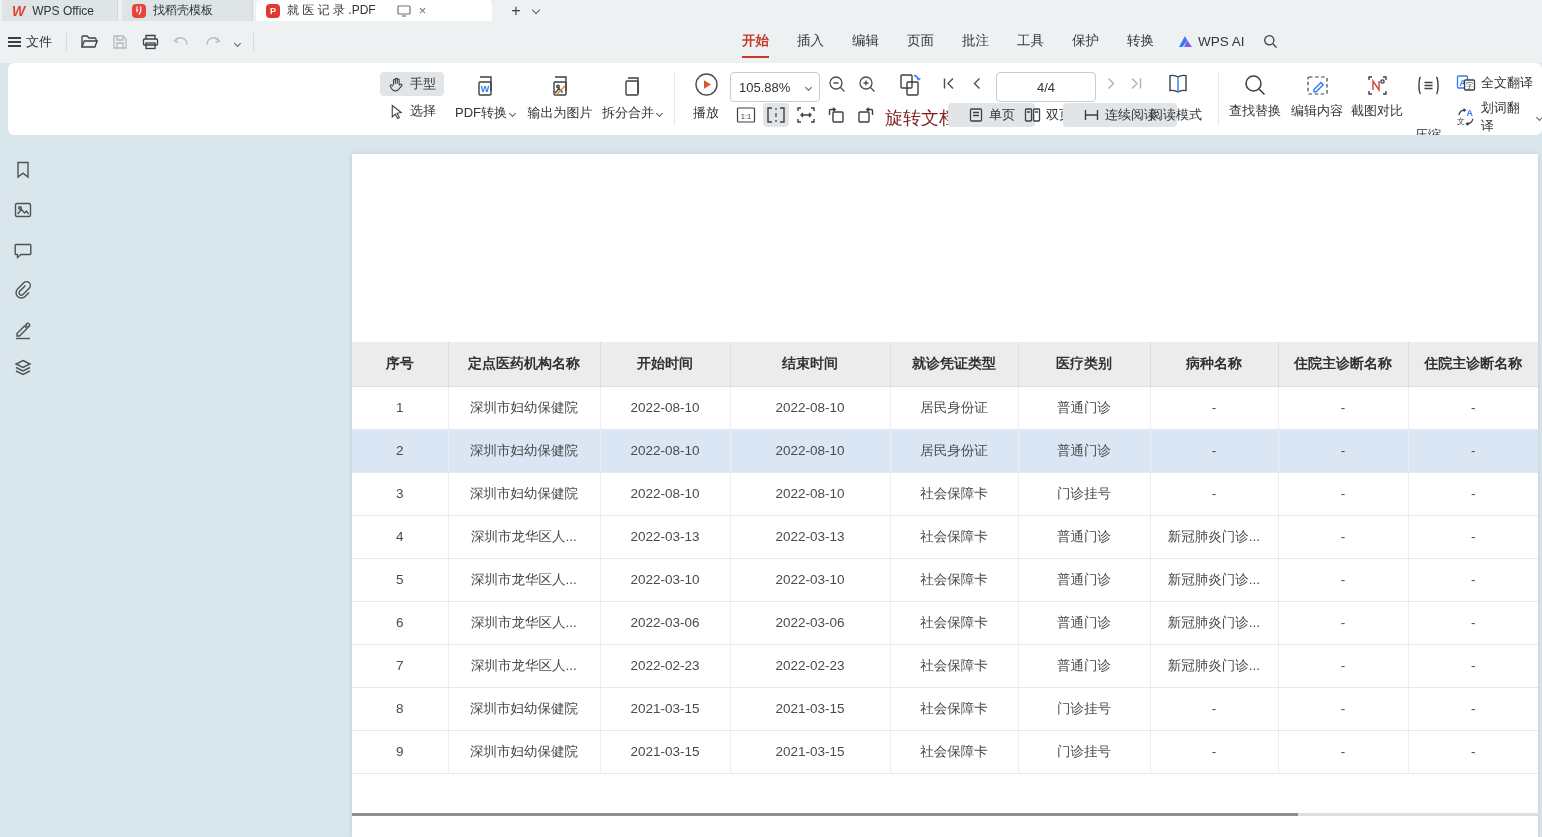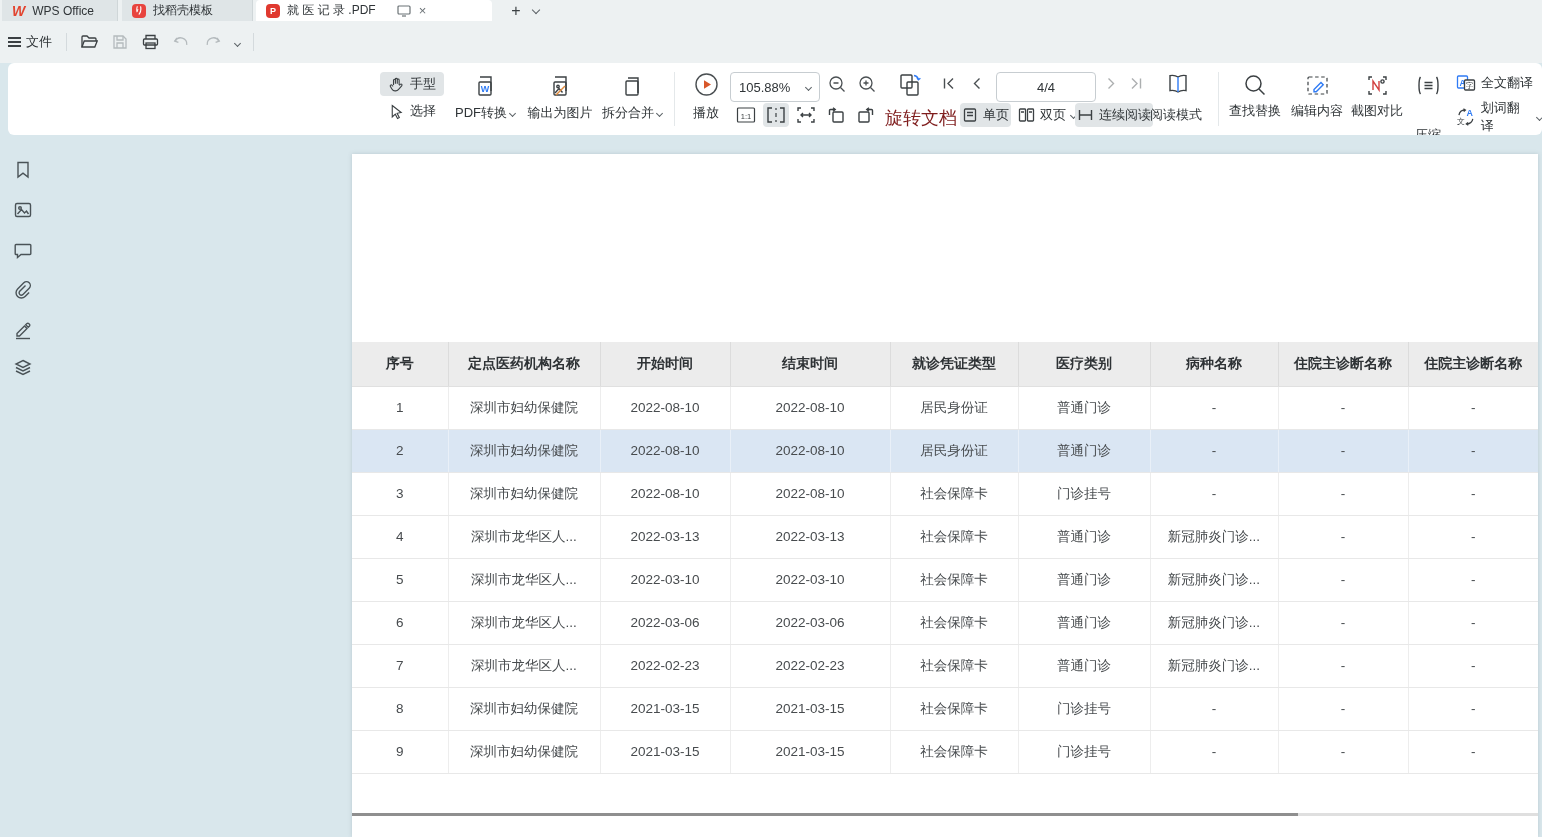--- a/index.html
+++ b/index.html
@@ -46,21 +46,21 @@
   
   .toolcard{position:absolute;top:63px;left:8px;width:1534px;height:72px;background:#ffffff;border-radius:6px;}
   .tc{position:absolute;}
   .tsep{position:absolute;top:9px;width:1px;height:54px;background:#e4e8ea;}
   .stackbtn{display:flex;align-items:center;gap:5px;font-size:13px;color:#2f3437;padding:3px 8px;border-radius:4px;}
   .stackbtn.on{background:#e1e5e7;}
   .bigbtn{display:flex;flex-direction:column;align-items:center;gap:4px;font-size:13px;color:#2f3437;}
   .bigbtn .lbl{display:flex;align-items:center;gap:3px;white-space:nowrap;}
   .inputbox{display:flex;align-items:center;justify-content:space-between;border:1px solid #c7cdd1;border-radius:4px;background:#fff;font-size:13px;color:#2f3437;padding:0 8px;height:30px;}
   .pagebox{justify-content:center;}
-  .toggle{display:flex;align-items:center;gap:5px;font-size:13px;color:#2f3437;padding:3px 2px;border-radius:4px;white-space:nowrap;margin-left:12px;}
+  .toggle{display:flex;align-items:center;gap:5px;font-size:13px;color:#2f3437;padding:3px 20px;border-radius:4px;white-space:nowrap;}
   .toggle.on{background:#e1e5e7;}
   .minibtn{display:inline-flex;align-items:center;justify-content:center;width:26px;height:24px;border-radius:4px;}
   .minibtn.on{background:#e1e5e7;}
   icon,svg{display:block;}
 
   
   .docarea{position:absolute;top:135px;left:0;width:1542px;height:702px;background:#d9e7ec;}
   .side-ico{position:absolute;left:13px;width:20px;height:20px;}
   .page{position:absolute;left:352px;top:19px;width:1186px;height:683px;background:#ffffff;box-shadow:0 0 4px rgba(90,110,120,.25);}
 
@@ -145,20 +145,43 @@
             <path d="M13 3l2.2 3.2-3.6 1.2"></path>
             <path d="M15 6.2C13.5 3.5 10.5 2.2 7.6 3.1c-3 .9-4.8 3.8-4.3 6.8"></path>
           </svg>
       </span>
       <span class="qico" style="margin-top:3px;">
           <span class="chev sm"></span>
         </span>
       <div class="vsep"></div>
     </div>
 
+    <div class="menubar">
+      <div class="menu-item active">开始</div>
+      <div class="menu-item">插入</div>
+      <div class="menu-item">编辑</div>
+      <div class="menu-item">页面</div>
+      <div class="menu-item">批注</div>
+      <div class="menu-item">工具</div>
+      <div class="menu-item">保护</div>
+      <div class="menu-item">转换</div>
+      <div class="ai-item">
+        <svg width="15" height="13" viewBox="0 0 15 13">
+            <path d="M1 12L7 1l2.2 4.2L4.6 12z" fill="#2f7bf5"></path>
+            <path d="M9.2 5.2L14 12H6z" fill="#7b5cf0"></path>
+          </svg>
+        <span>WPS AI</span>
+      </div>
+      <div class="menu-search">
+        <svg width="15" height="15" viewBox="0 0 15 15" fill="none" stroke="#3b4043" stroke-width="1.3">
+            <circle cx="6.3" cy="6.3" r="4.6"></circle>
+            <path d="M10 10l3.6 3.6"></path>
+          </svg>
+      </div>
+    </div>
   </div>
 
   <div class="toolcard">
 
     <div class="tc" style="left:372px;top:9px;">
       <div class="stackbtn on">
         <svg width="17" height="17" viewBox="0 0 20 20" fill="none" stroke="#3b4043" stroke-width="1.3">
             <path d="M6.5 10.5V5a1.1 1.1 0 0 1 2.2 0v4M8.7 9V3.9a1.1 1.1 0 0 1 2.2 0V9m0 .2V4.7a1.1 1.1 0 0 1 2.2 0v6m0 .4l1.4-1.3c.5-.5 1.3-.4 1.7.1.4.5.4 1.2-.1 1.7l-3.9 4.5c-.8.9-1.9 1.4-3.1 1.4h-.9c-1.4 0-2.7-.7-3.4-1.9l-2-3.3c-.3-.5-.2-1.2.3-1.6.5-.4 1.3-.3 1.7.2l1.2 1.4"></path>
           </svg>
         <span>手型</span>

